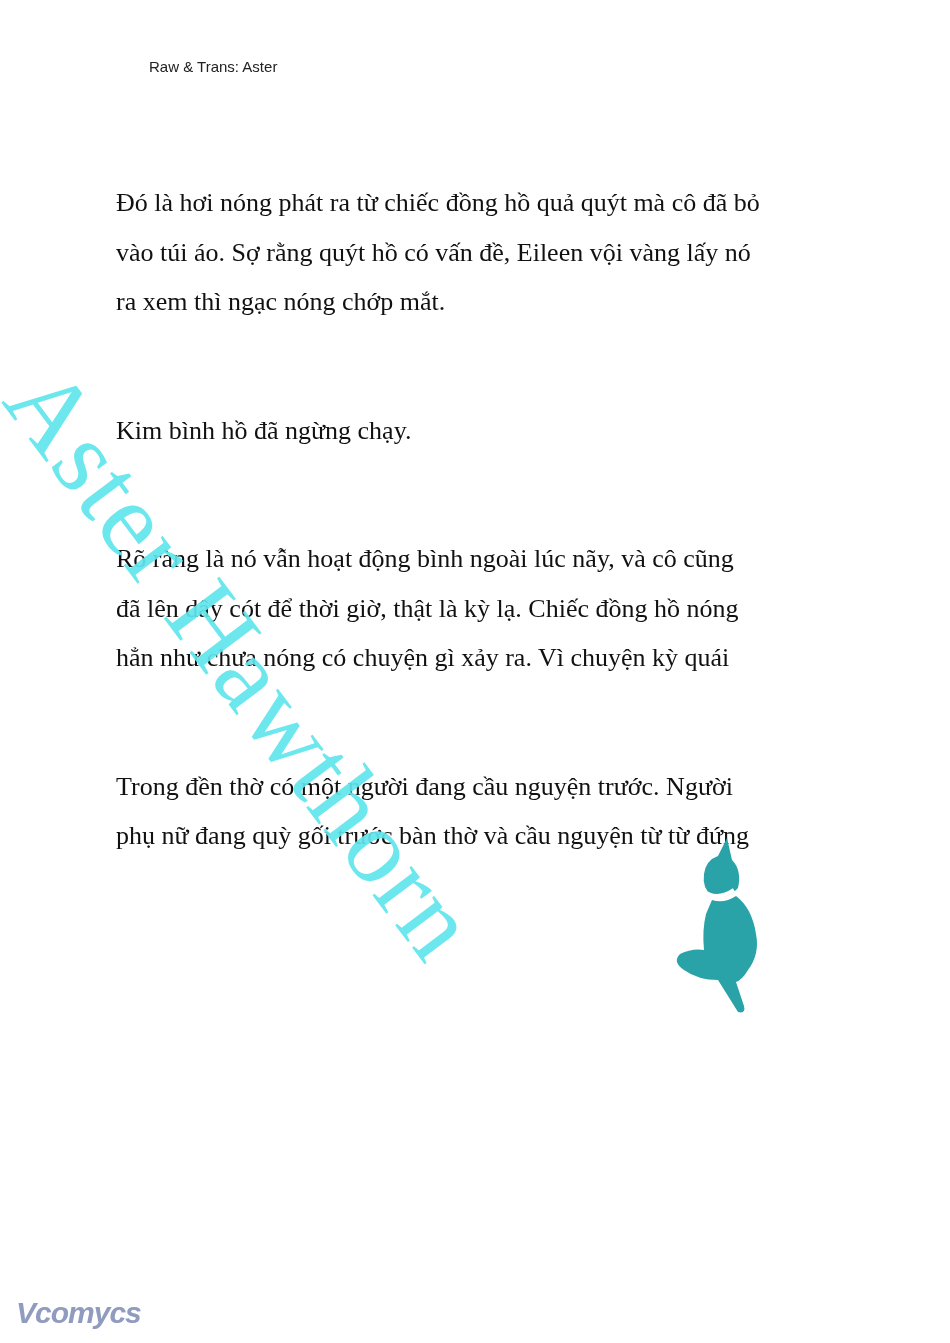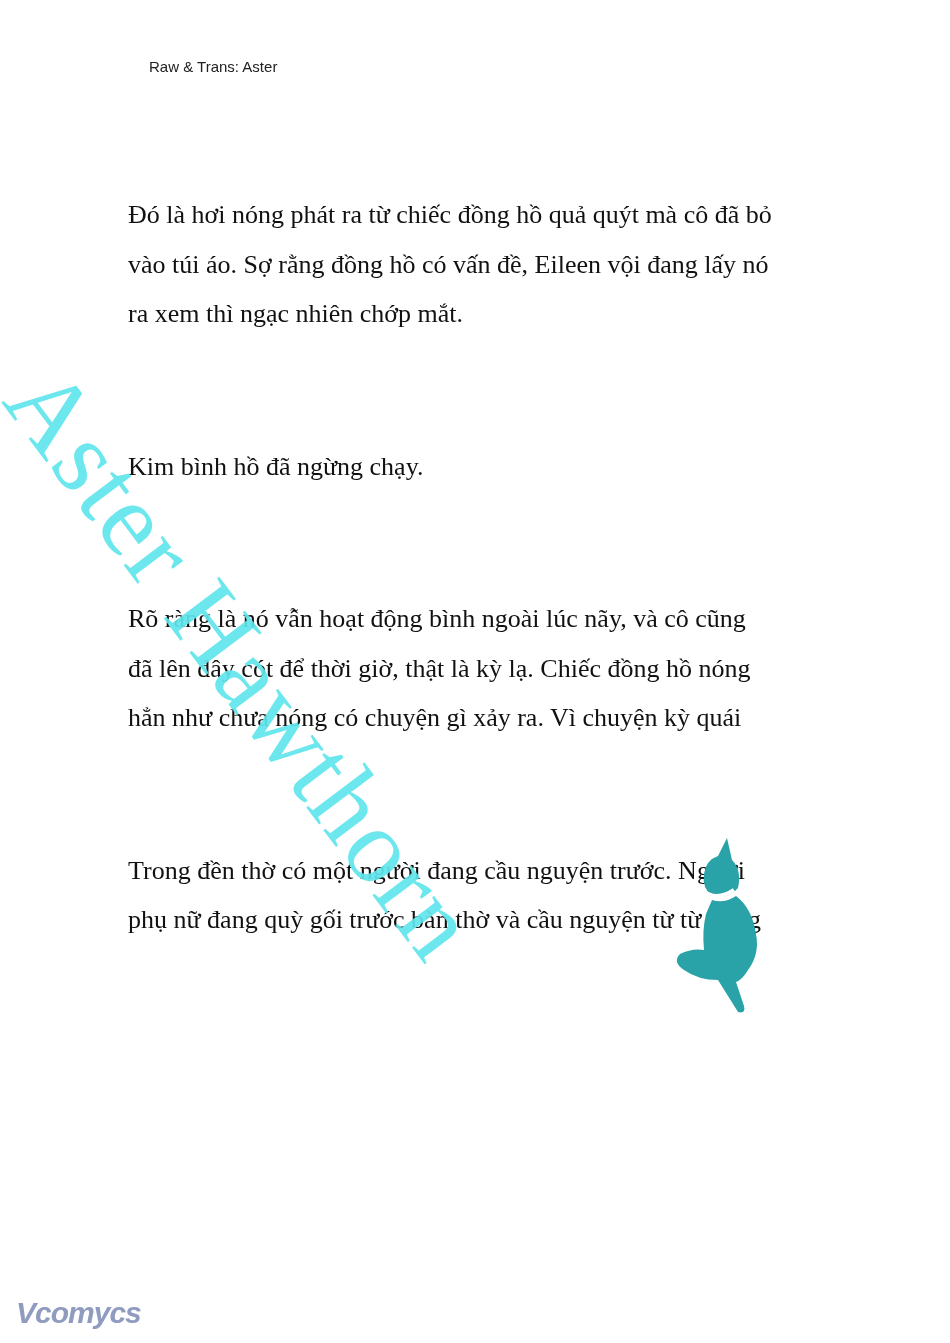--- a/index.html
+++ b/index.html
@@ -5,21 +5,21 @@
     html, body { margin: 0; padding: 0; background: #ffffff; }
     body { width: 950px; height: 1343px; position: relative; overflow: hidden; }
     .header {
       position: absolute; left: 116px; top: 58px;
       font-family: "Liberation Sans", sans-serif; font-size: 15px; color: #222; margin-left: 33px;
     }
     .content {
       position: absolute; left: 116px; top: 178px; width: 730px;
       font-family: "Liberation Serif", serif; font-size: 26px; line-height: 49.5px; color: #111;
     }
-    .para { margin: 12px; }
+    .para { margin: 0; }
     .gap { height: 79px; }
     .watermark {
       position: absolute; left: 120px; top: 600px;
       font-family: "Liberation Serif", serif; font-size: 106px; color: #5fe6ec;
       transform-origin: 0 0; transform: rotate(53deg) translate(-230px, -120px);
       white-space: nowrap; opacity: 0.92; pointer-events: none; letter-spacing: 2px;
     }
     .cat { position: absolute; left: 672px; top: 830px; width: 110px; height: 185px; }
     .logo {
       position: absolute; left: 16px; top: 1296px;
@@ -28,22 +28,22 @@
     }
   </style>
 </head>
 <body>
 
 <div class="header">Raw &amp; Trans: Aster</div>
 
 <div class="content">
   <div class="para">
     <div>Đó là hơi nóng phát ra từ chiếc đồng hồ quả quýt mà cô đã bỏ</div>
-    <div>vào túi áo. Sợ rằng đồng hồ có vấn đề, Eileen vội đang lấy nó</div>
-    <div>ra xem thì ngạc nhiên chớp mắt.</div>
+    <div>vào túi áo. Sợ rằng quýt hồ có vấn đề, Eileen vội vàng lấy nó</div>
+    <div>ra xem thì ngạc nóng chớp mắt.</div>
   </div>
   <div class="gap"></div>
   <div class="para">
     <div>Kim bình hồ đã ngừng chạy.</div>
   </div>
   <div class="gap"></div>
   <div class="para">
     <div>Rõ ràng là nó vẫn hoạt động bình ngoài lúc nãy, và cô cũng</div>
     <div>đã lên dây cót để thời giờ, thật là kỳ lạ. Chiếc đồng hồ nóng</div>
     <div>hẳn như chưa nóng có chuyện gì xảy ra. Vì chuyện kỳ quái</div>

